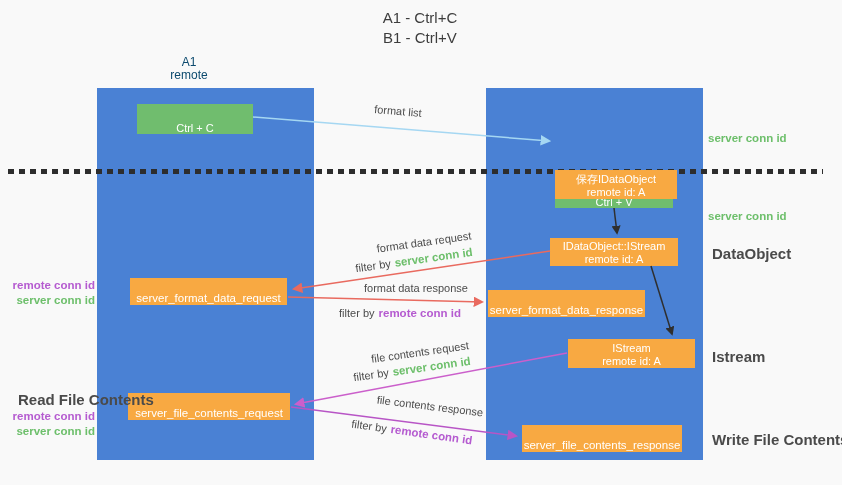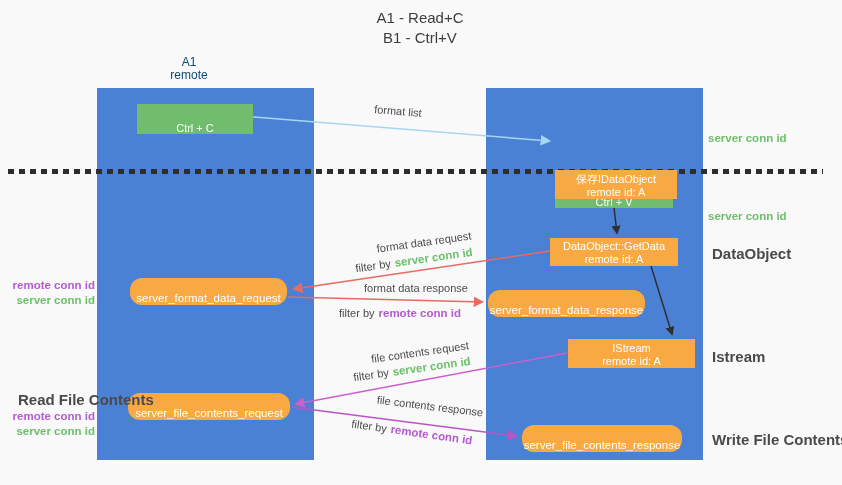--- a/index.html
+++ b/index.html
@@ -34,21 +34,21 @@
     z-index:3;
   }
   .node{
     color:#fff;text-align:center;
     display:flex;flex-direction:column;justify-content:flex-end;
     z-index:4;
     box-sizing:border-box;
   }
   .green{background:#70bd6e;font-size:11px;}
   .orange{background:#f8a942;font-size:11px;line-height:13px;}
-  .one-line{font-size:11.5px;border-radius:12px;}
+  .one-line{font-size:11.5px;}
   .arrow-label{
     font-size:11px;color:#4c4c4c;
     text-align:center;white-space:nowrap;
     z-index:5;
   }
   .side-label{
     font-size:15px;color:#4a4a4a;white-space:nowrap;z-index:5;font-weight:bold;
   }
   .conn-green{color:#6dbf6b;font-weight:bold;font-size:11.5px;}
   .conn-purple{color:#b55bd0;font-weight:bold;font-size:11.5px;}
@@ -66,21 +66,21 @@
     position:absolute;left:0;top:0;z-index:6;
     pointer-events:none;
   }
 </style>
 </head>
 <body>
 
 <div id="canvas">
 
   <div class="abs title">
-    <div>A1 - Read+C</div>
+    <div>A1 - Ctrl+C</div>
     <div>B1 - Ctrl+V</div>
   </div>
 
   <div class="abs col-header" style="left:134px;top:56px;">
     <div>A1</div>
     <div>remote</div>
   </div>
 
   <div class="abs lifeline" style="left:97px;"></div>
   <div class="abs lifeline" style="left:486px;"></div>
@@ -92,21 +92,21 @@
   </div>
   <div class="abs node green" style="left:555px;top:180px;width:118px;height:28px;">
     <div>Ctrl + V</div>
   </div>
 
   <div class="abs node orange" style="left:555px;top:128px;width:122px;height:29px;margin-top:42px;">
     <div>保存IDataObject</div>
     <div>remote id: A</div>
   </div>
   <div class="abs node orange" style="left:550px;top:238px;width:128px;height:28px;">
-    <div>DataObject::GetData</div>
+    <div>IDataObject::IStream</div>
     <div>remote id: A</div>
   </div>
   <div class="abs node orange" style="left:568px;top:339px;width:127px;height:29px;">
     <div>IStream</div>
     <div>remote id: A</div>
   </div>
   <div class="abs node orange one-line" style="left:130px;top:278px;width:157px;height:27px;">
     <div>server_format_data_request</div>
   </div>
   <div class="abs node orange one-line" style="left:488px;top:290px;width:157px;height:27px;">

